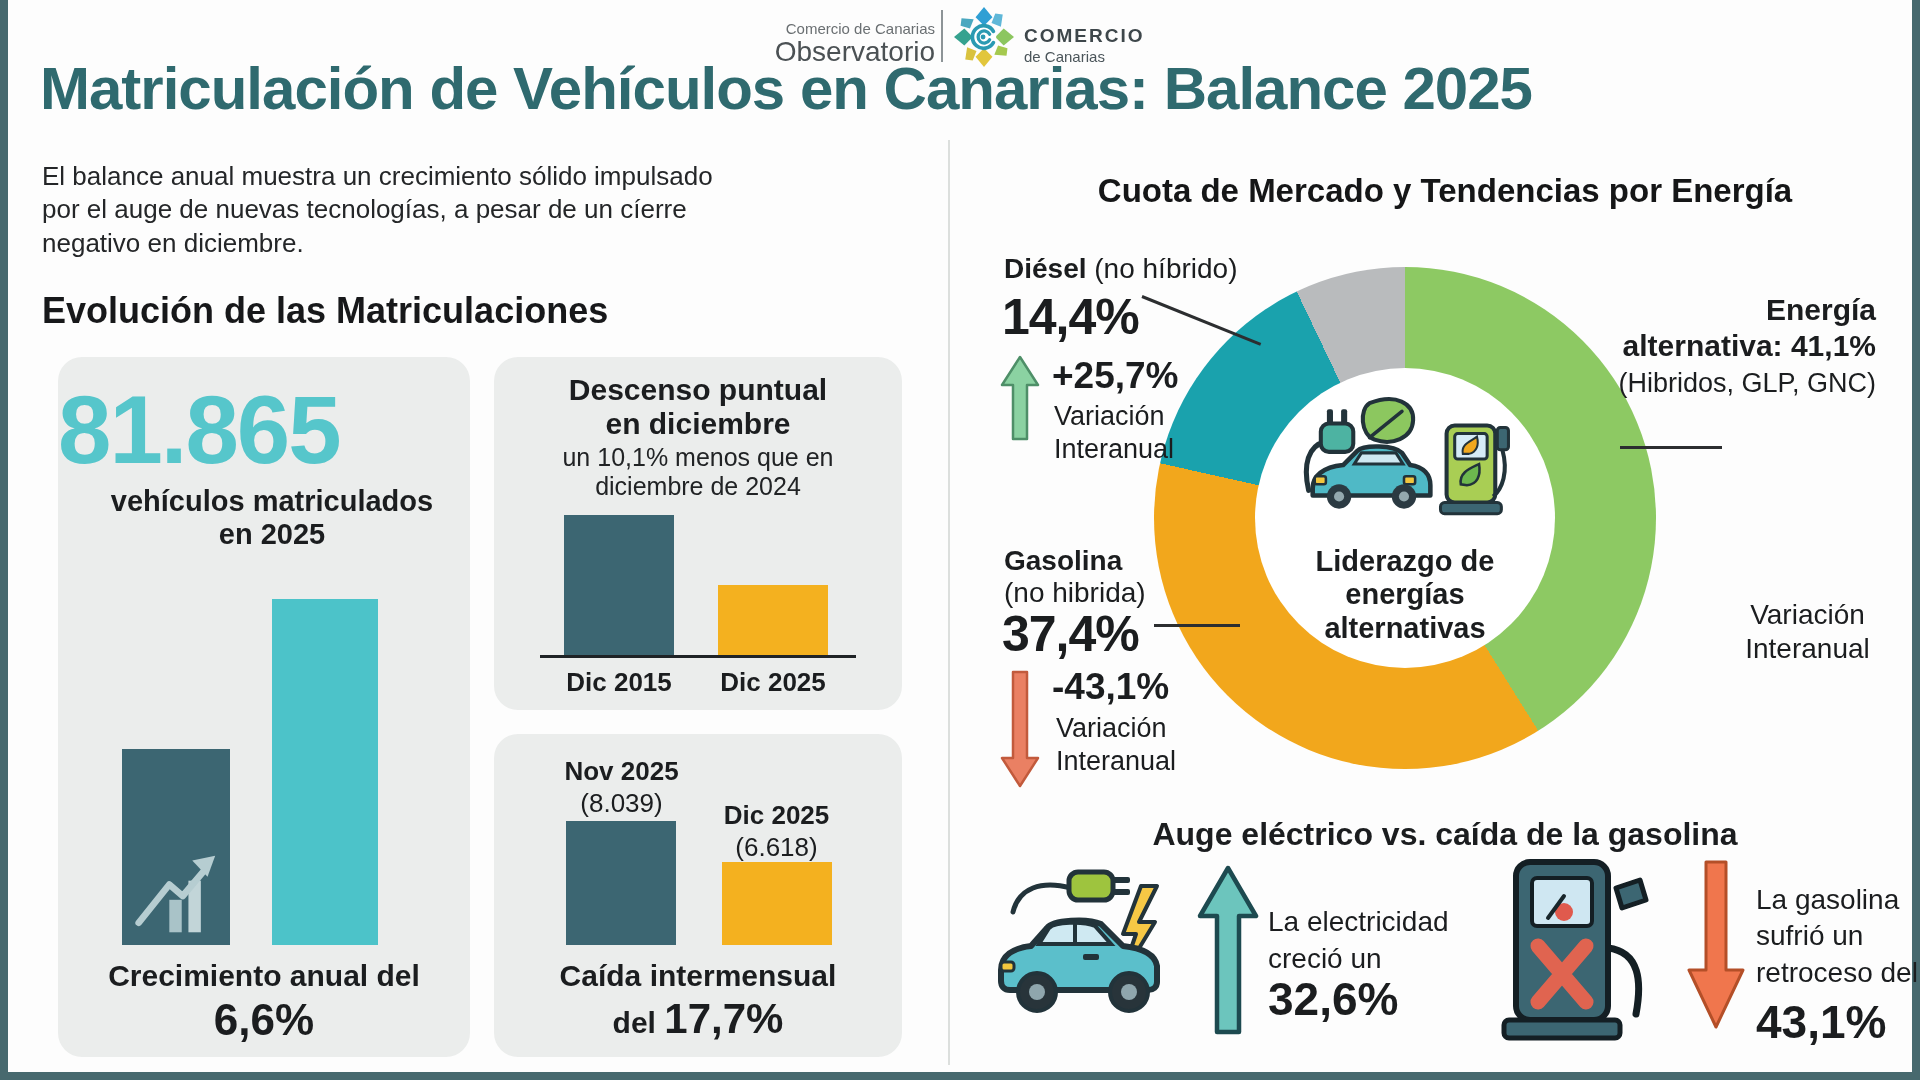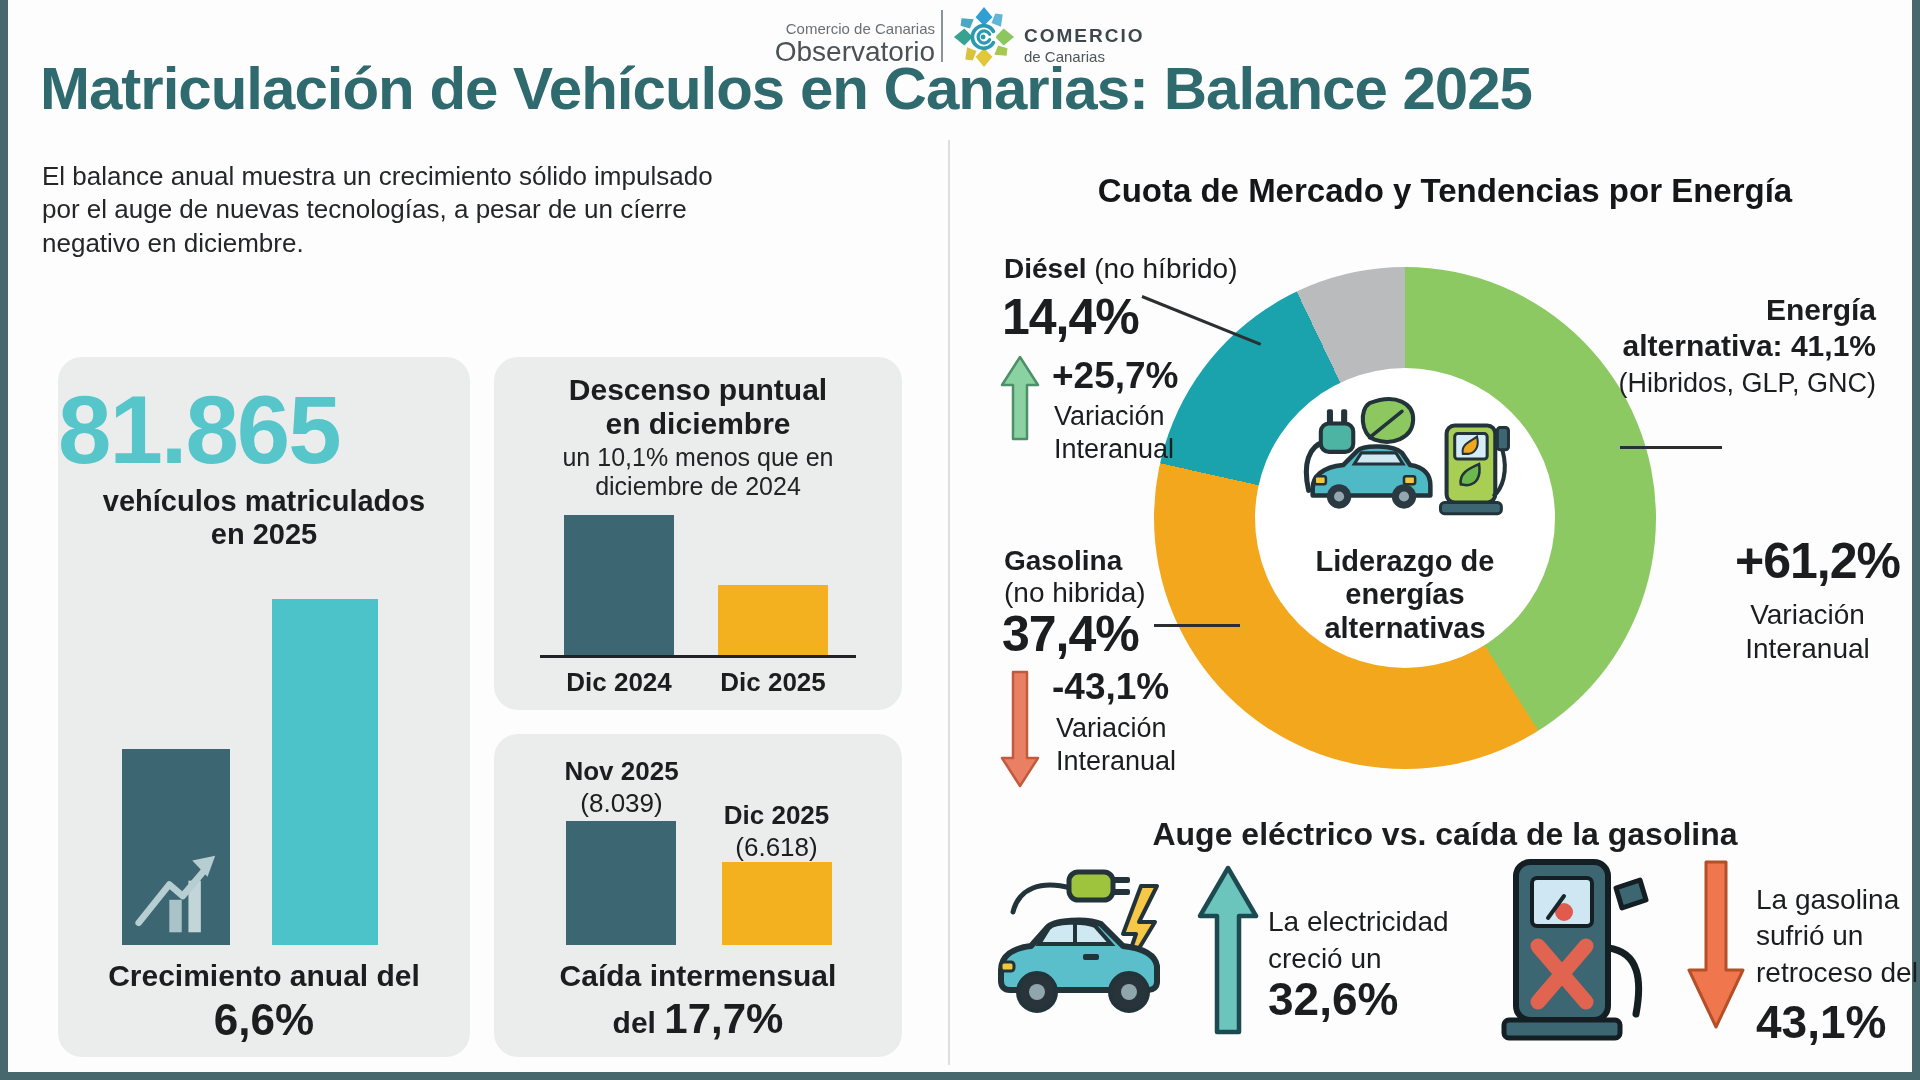--- a/index.html
+++ b/index.html
@@ -25,21 +25,21 @@
   
   .main-title{left:40px;top:54px;font-size:60px;font-weight:bold;color:#2f6a6f;letter-spacing:-1px;white-space:nowrap;}
   .intro{left:42px;top:160px;font-size:26px;color:#242628;line-height:1.28;}
   .left-h2{left:42px;top:290px;font-size:36px;font-weight:bold;color:#17181a;}
   
   .panel{position:absolute;background:#ebedec;border-radius:24px;}
   .panel-total{left:58px;top:357px;width:412px;height:700px;}
   .panel-december{left:494px;top:357px;width:408px;height:353px;}
   .panel-monthly{left:494px;top:734px;width:408px;height:323px;}
   .big-number{left:0;top:18px;width:100%;text-align:left;font-size:96px;font-weight:bold;color:#56c6cb;letter-spacing:-2px;}
-  .total-caption{left:0;top:128px;width:100%;text-align:center;font-size:29px;font-weight:bold;line-height:1.15;}
+  .total-caption{left:0;top:128px;width:100%;text-align:center;font-size:29px;font-weight:bold;line-height:1.15;padding-left:8px;}
   .bar{position:absolute;}
   .total-bar-1{left:64px;bottom:112px;width:108px;}
   .total-bar-2{left:214px;bottom:112px;width:106px;}
   .trend-svg{position:absolute;left:50%;bottom:6px;transform:translateX(-50%);width:86px;height:130px;}
   .total-footer-label{left:0;bottom:64px;width:100%;text-align:center;font-size:30px;font-weight:bold;}
   .total-footer-value{left:0;bottom:12px;width:100%;text-align:center;font-size:44px;font-weight:bold;}
   .dec-title{left:0;top:16px;width:100%;text-align:center;font-size:30px;font-weight:bold;line-height:1.12;}
   .dec-subtitle{left:0;top:86px;width:100%;text-align:center;font-size:25px;line-height:1.16;color:#212325;}
   .dec-baseline{position:absolute;left:46px;right:46px;bottom:52px;height:3px;background:#1f2326;}
   .dec-bar-1{left:70px;bottom:55px;width:110px;}
@@ -127,20 +127,21 @@
   </svg>
   <div class="abs brand">
     <div class="brand-name">COMERCIO</div>
     <div class="brand-sub">de Canarias</div>
   </div>
 
   <h1 class="abs main-title" style="margin:0;">Matriculación de Vehículos en Canarias: Balance 2025</h1>
   <p class="abs intro ml" style="margin:0;">El balance anual muestra un crecimiento sólido impulsado
 por el auge de nuevas tecnologías, a pesar de un cíerre
 negativo en diciembre.</p>
+  <h2 class="abs left-h2" style="margin:0;">Evolución de las Matriculaciones</h2>
 
   <section class="panel panel-total">
     <div class="abs big-number">81.865</div>
     <div class="abs total-caption ml">vehículos matriculados
 en 2025</div>
     <div class="bar total-bar-1" style="height: 196px; background: rgb(60, 102, 114);">
       <svg class="trend-svg" viewBox="0 0 90 130">
         <rect x="38" y="92" width="13" height="34" fill="#a9c3c8"></rect>
         <rect x="58" y="72" width="13" height="54" fill="#c2d5d8"></rect>
         <path d="M6 116 L38 76 L52 88 L74 62" fill="none" stroke="#b6cdd1" stroke-width="7" stroke-linecap="round" stroke-linejoin="round"></path>
@@ -153,21 +154,21 @@
   </section>
 
   <section class="panel panel-december">
     <div class="abs dec-title ml">Descenso puntual
 en diciembre</div>
     <div class="abs dec-subtitle ml">un 10,1% menos que en
 diciembre de 2024</div>
     <div class="bar dec-bar-1" style="height: 140px; background: rgb(60, 102, 114);"></div>
     <div class="bar dec-bar-2" style="height: 70px; background: rgb(244, 177, 31);"></div>
     <div class="dec-baseline"></div>
-    <div class="abs dec-label dec-label-1">Dic 2024</div>
+    <div class="abs dec-label dec-label-1">Dic 2015</div>
     <div class="abs dec-label dec-label-2">Dic 2025</div>
   </section>
 
   <section class="panel panel-monthly">
     <div class="abs mon-cat mon-cat-1">Nov 2025</div>
     <div class="abs mon-val mon-val-1">(8.039)</div>
     <div class="abs mon-cat mon-cat-2">Dic 2025</div>
     <div class="abs mon-val mon-val-2">(6.618)</div>
     <div class="bar mon-bar-1" style="height: 124px; background: rgb(60, 102, 114);"></div>
     <div class="bar mon-bar-2" style="height: 83px; background: rgb(244, 177, 31);"></div>
@@ -234,21 +235,20 @@
   </svg>
   <div class="abs gas-change">-43,1%</div>
   <div class="abs gas-varlabel ml">Variación
 Interanual</div>
 
   <div class="abs alt-block">
     <div class="alt-name ml">Energía
 alternativa: 41,1%</div>
     <div class="alt-qual">(Hibridos, GLP, GNC)</div>
   </div>
-  <div class="abs alt-change">+61,2%</div>
   <div class="abs alt-varlabel ml">Variación
 Interanual</div>
 
   <div class="abs bottom-title">Auge eléctrico vs. caída de la gasolina</div>
 
   <svg class="abs ev-car-icon" viewBox="0 0 205 185">
     <path d="M88 30 C58 22 36 30 30 54" fill="none" stroke="#22333a" stroke-width="5" stroke-linecap="round"></path>
     <rect x="86" y="14" width="44" height="28" rx="9" fill="#9ec43e" stroke="#22333a" stroke-width="5"></rect>
     <rect x="130" y="19" width="17" height="6" rx="2" fill="#22333a"></rect>
     <rect x="130" y="31" width="17" height="6" rx="2" fill="#22333a"></rect>

